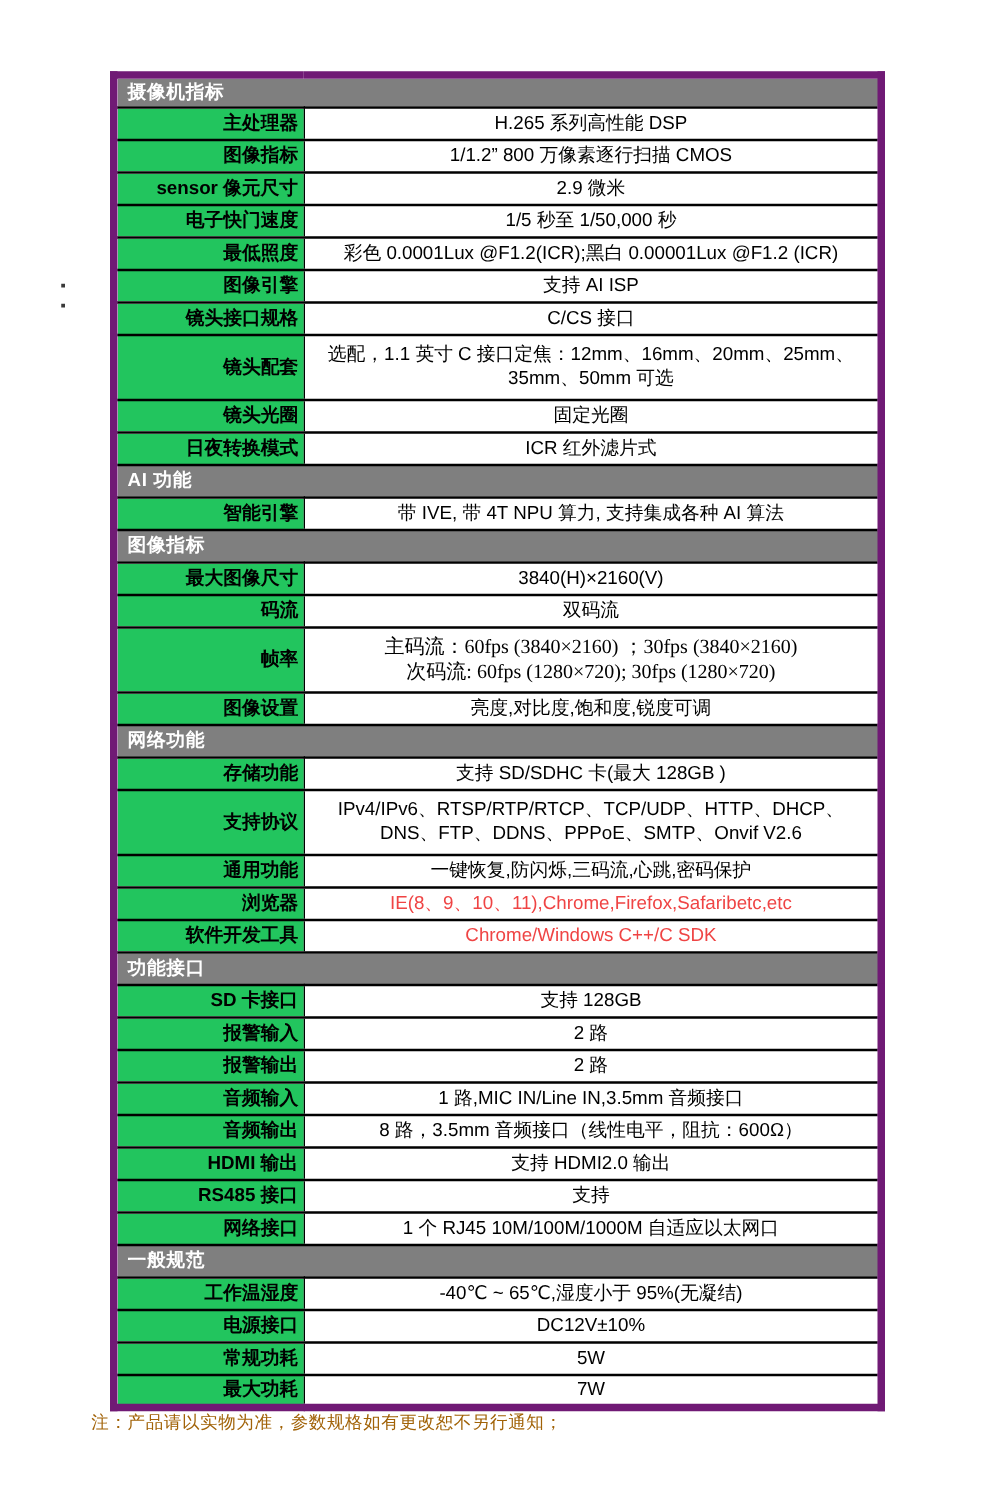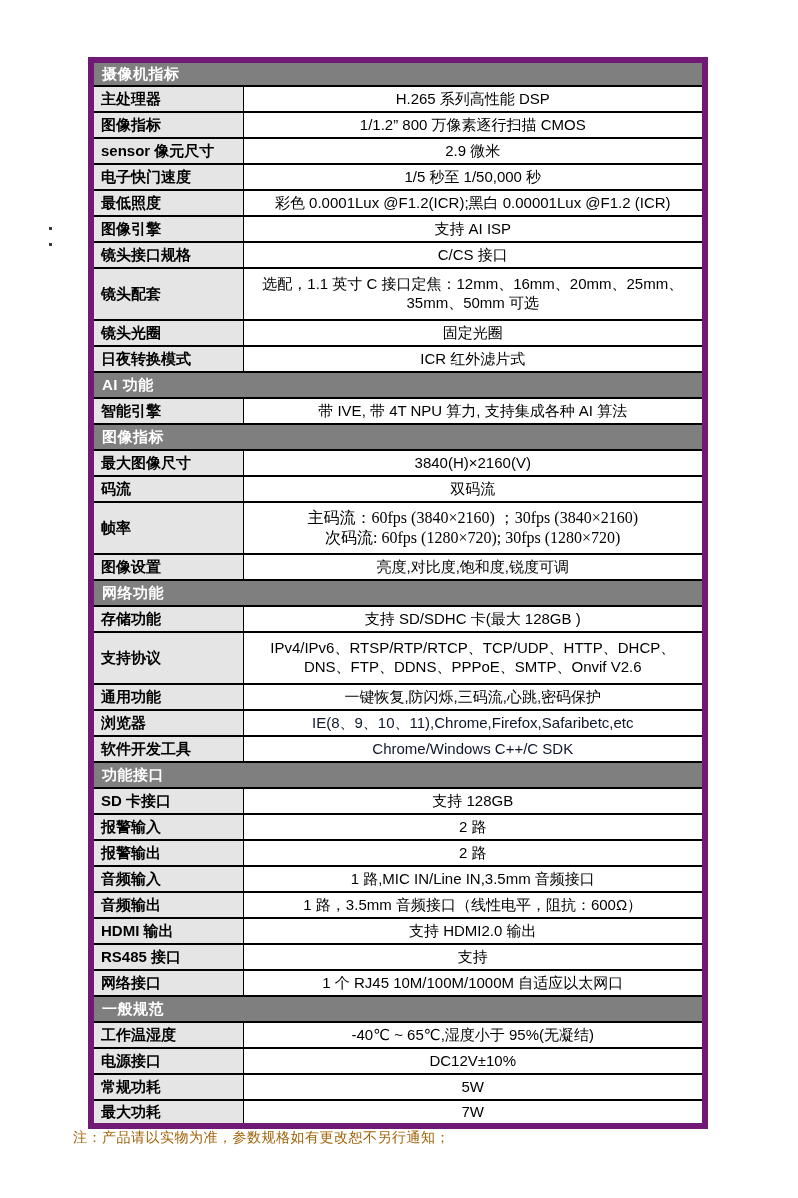--- a/index.html
+++ b/index.html
@@ -41,33 +41,33 @@
     color: #ffffff;
     font-weight: bold;
     text-align: left;
     padding: 0 0 0 8px;
     letter-spacing: 0.5px;
   }
   tr.spec-row { height: 26px; }
   tr.spec-row.tall { height: 52px; padding-left: 24px; }
   td.label-cell {
     width: 152px;
-    background: #e5e5e5;
+    background: #22c55e;
     font-weight: bold;
-    text-align: left;
+    text-align: right;
     padding: 0 4px 0 7px;
   }
   td.value-cell {
     width: 462px;
     background: #ffffff;
     text-align: center;
     padding: 0 8px;
     white-space: pre-line;
   }
-  td.value-cell.blue { color: #0f172a; }
+  td.value-cell.blue { color: #ef4444; }
   td.value-cell.serif {
     font-family: "Liberation Serif", "DejaVu Serif", serif;
     font-size: 16px;
   }
   .footnote {
     position: absolute;
     left: 73px;
     top: 1129px;
     width: 620px;
     font-family: "Liberation Serif", "DejaVu Serif", serif;
@@ -196,21 +196,21 @@
         <tr class="spec-row">
           <td class="label-cell">报警输出</td>
           <td class="value-cell">2 路</td>
         </tr>
         <tr class="spec-row">
           <td class="label-cell">音频输入</td>
           <td class="value-cell">1 路,MIC IN/Line IN,3.5mm 音频接口</td>
         </tr>
         <tr class="spec-row">
           <td class="label-cell">音频输出</td>
-          <td class="value-cell">1 路，3.5mm 音频接口（线性电平，阻抗：600Ω）</td>
+          <td class="value-cell">8 路，3.5mm 音频接口（线性电平，阻抗：600Ω）</td>
         </tr>
         <tr class="spec-row">
           <td class="label-cell">HDMI 输出</td>
           <td class="value-cell">支持 HDMI2.0 输出</td>
         </tr>
         <tr class="spec-row">
           <td class="label-cell">RS485 接口</td>
           <td class="value-cell">支持</td>
         </tr>
         <tr class="spec-row">

